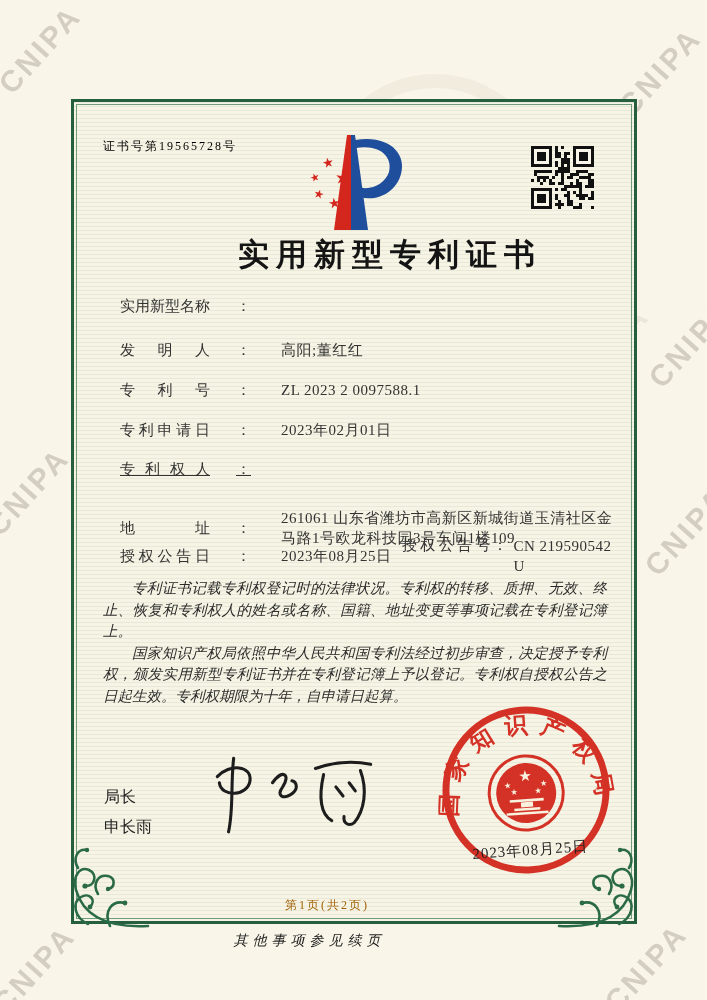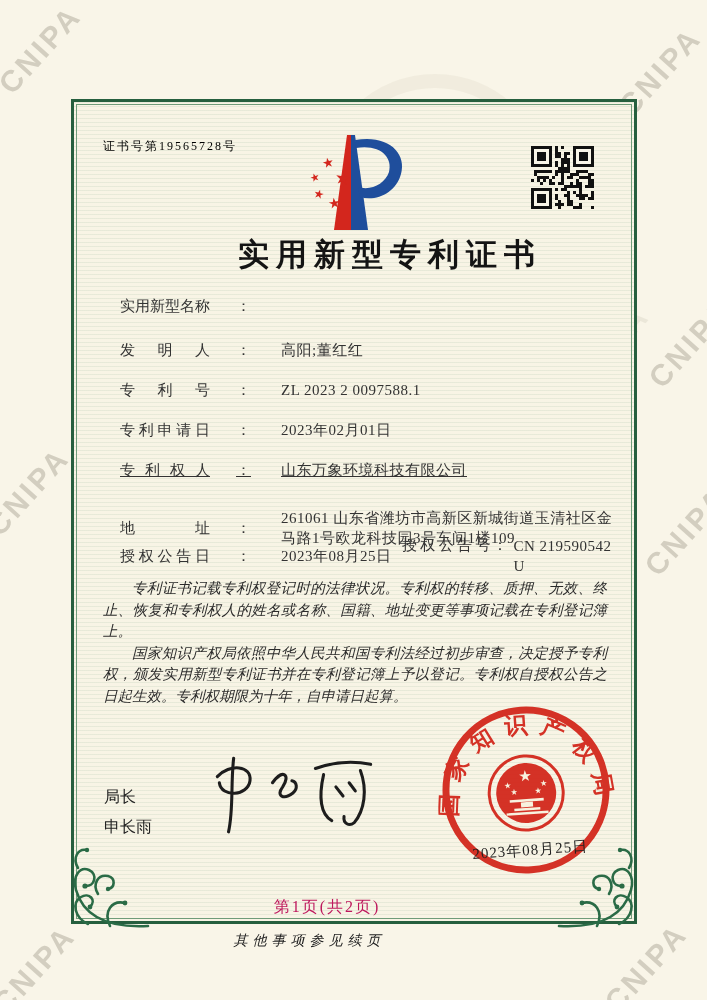--- a/index.html
+++ b/index.html
@@ -53,21 +53,21 @@
     text-align-last:justify; -moz-text-align-last:justify;
   }
   .paras {
     position:absolute; left:103px; top:578px; width:504px;
     font-size:14.5px; line-height:21.5px; font-style:italic; color:#2b2b2b;
   }
   .paras p { text-indent:2em; text-align:justify; }
   .signer { position:absolute; left:104px; top:782px; font-size:16px; color:#222; line-height:30px; }
   .sig-svg { position:absolute; left:196px; top:748px; width:200px; height:92px; }
   .seal { position:absolute; left:437px; top:701px; width:178px; height:178px; transform:rotate(-4deg); opacity:.95; }
-  .page-info { position:absolute; left:71px; top:897px; width:512px; text-align:center; font-size:16px; color:#be185d; letter-spacing:2px; }
+  .page-info { position:absolute; left:71px; top:897px; width:512px; text-align:center; font-size:12px; color:#a16207; letter-spacing:2px; }
   .footer-note { position:absolute; left:0; top:932px; width:619px; text-align:center; font-size:14px; font-style:italic; letter-spacing:5px; color:#222; }
 </style>
 </head>
 <body>
 
 <div class="page">
 
   <div class="wm" style="left:-8px; top:78px;">CNIPA</div>
   <div class="wm" style="left:612px; top:100px;">CNIPA</div>
   <div class="wm" style="left:-20px; top:520px;">CNIPA</div>
@@ -281,21 +281,20 @@
     <span class="val">ZL 2023 2 0097588.1</span>
   </div>
   <div class="row" style="top:420px;">
     <span class="lbl">专利申请日</span>
       <span class="colon">：</span>
     <span class="val">2023年02月01日</span>
   </div>
   <div class="row" style="top:460px;text-decoration:underline;">
     <span class="lbl">专利权人</span>
       <span class="colon">：</span>
-    <span class="val">山东万象环境科技有限公司</span>
   </div>
   <div class="row" style="top:500px;margin-top:8px;">
     <span class="lbl">地址</span>
       <span class="colon">：</span>
     <span class="val" style="max-width:390px;">261061 山东省潍坊市高新区新城街道玉清社区金马路1号欧龙科技园3号车间1楼109</span>
   </div>
   <div class="row" style="top:546px;">
     <span class="lbl">授权公告日</span>
       <span class="colon">：</span>
     <span class="val">2023年08月25日</span>

